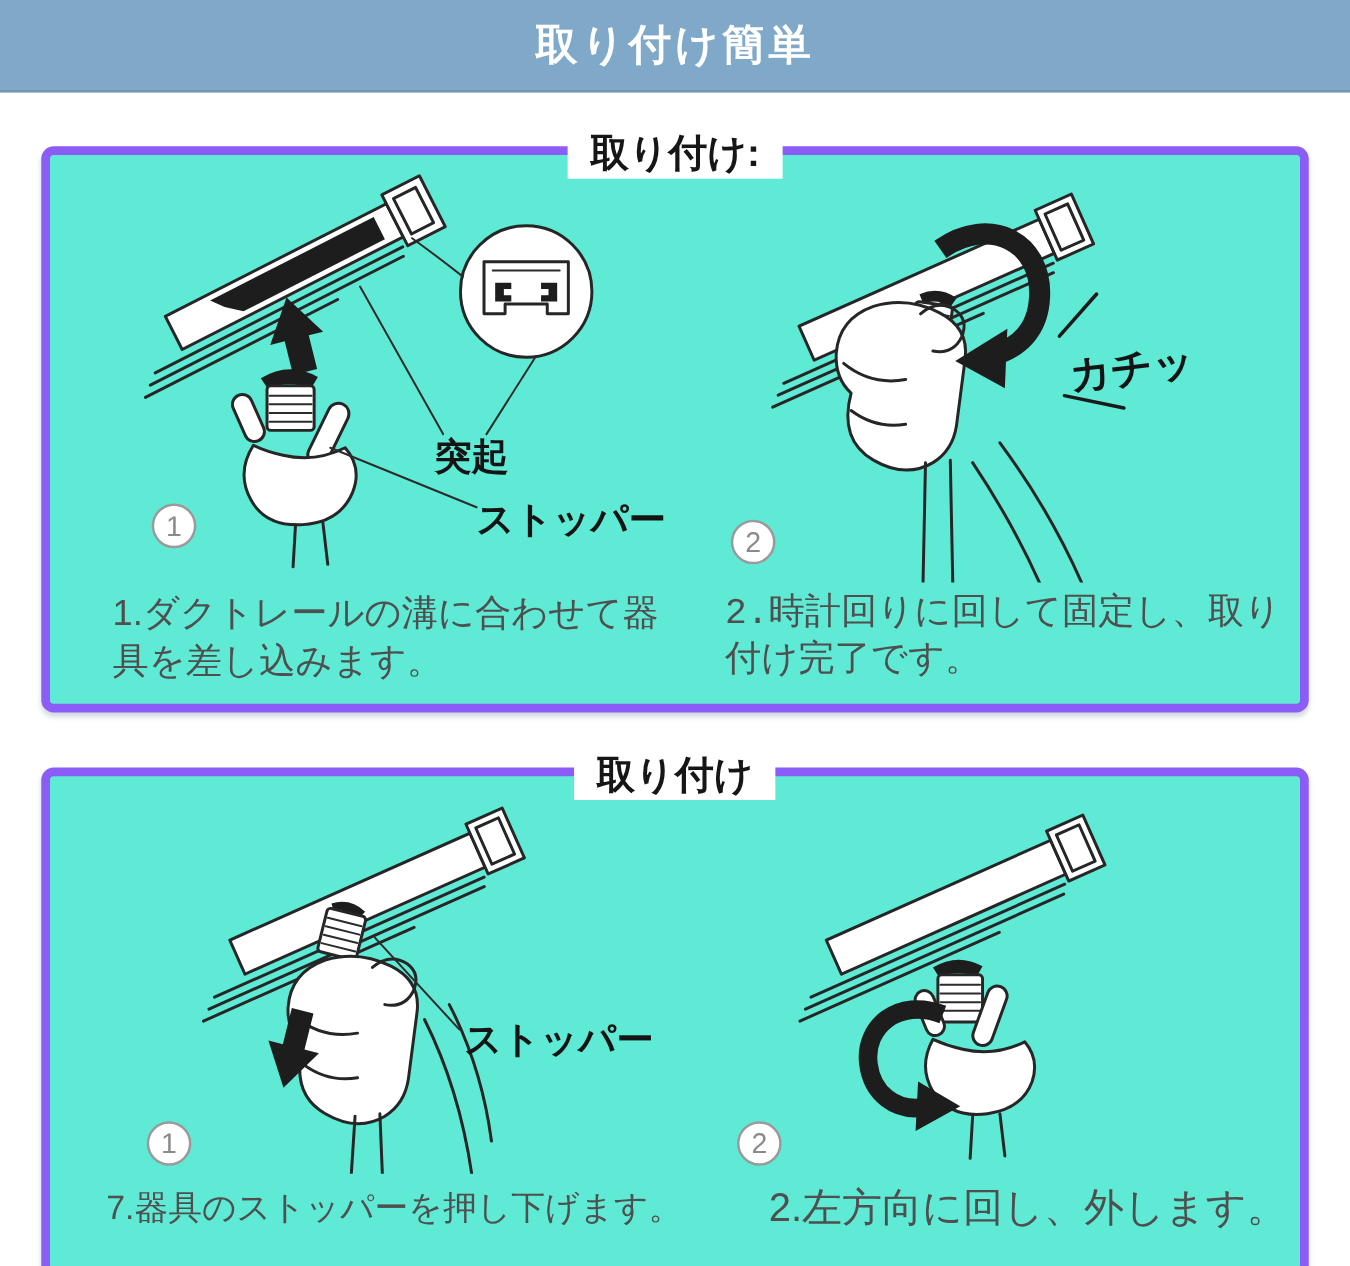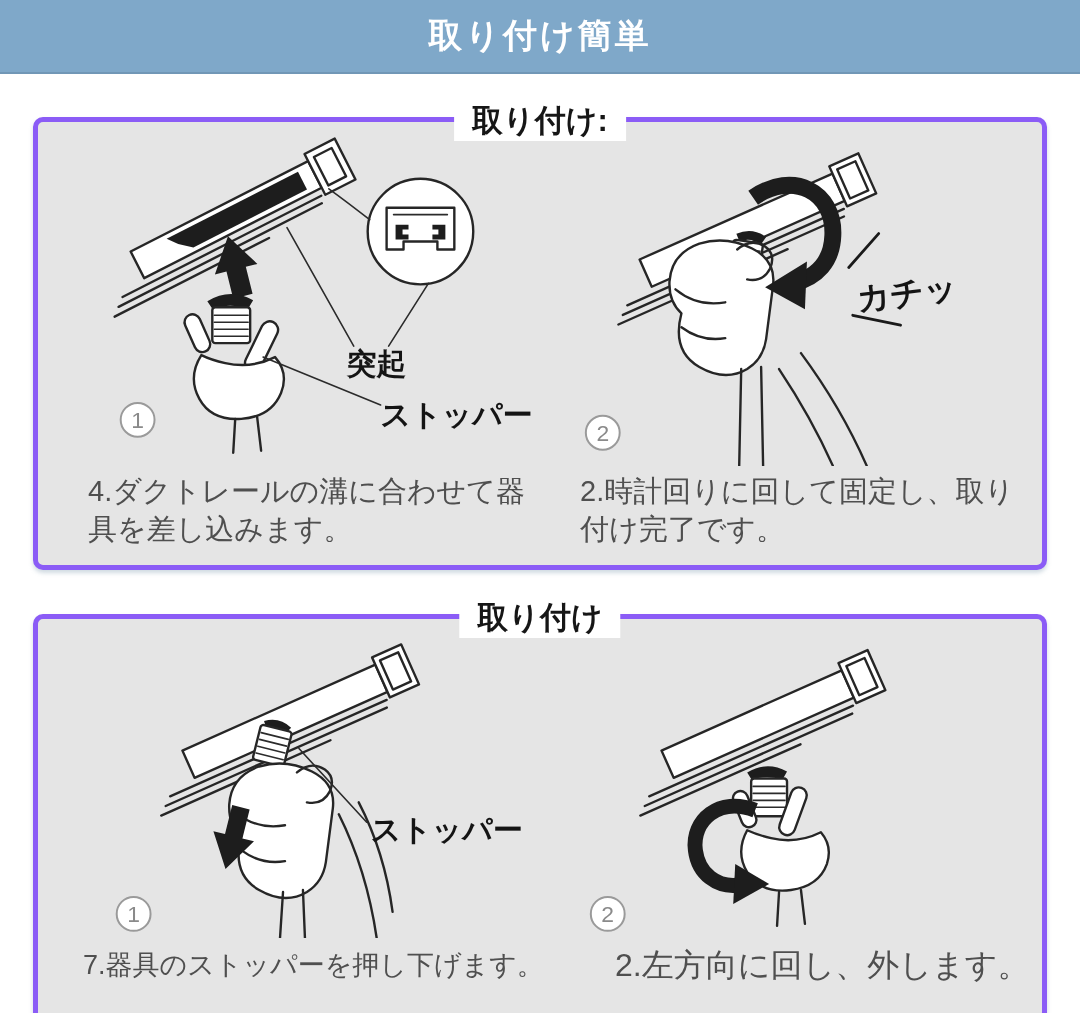--- a/index.html
+++ b/index.html
@@ -10,43 +10,43 @@
   }
   .banner{
     height:74px;background:#7fa8c9;
     display:flex;align-items:center;justify-content:center;
     border-bottom:2px solid rgba(90,120,145,.35);box-sizing:border-box;
   }
   .banner h1{
     margin:0;color:#ffffff;font-size:34px;font-weight:bold;letter-spacing:3px;
   }
   .panel{
-    position:relative;margin:16px 33px;background:#e5e5e5;
-    border:5px solid #8b5cf6;border-radius:10px;
+    position:relative;margin:16px 33px;background:#5eead4;
+    border:7px solid #8b5cf6;border-radius:10px;
     box-shadow:0 3px 4px rgba(120,150,170,.35);
     box-sizing:border-box;
   }
   .panel-install{margin-top:43px;height:453px;}
   .panel-remove{margin-top:44px;height:408px;}
   .panel-title{
     position:absolute;top:-21px;left:50%;transform:translateX(-50%);
     background:#ffffff;padding:0 18px;white-space:nowrap;
     font-size:31px;font-weight:bold;color:#161616;line-height:40px;
   }
   .panel-grid{
     display:grid;grid-template-columns:1fr 1fr;
     height:100%;box-sizing:border-box;
   }
   .panel-install .panel-grid{padding-top:10px;}
   .panel-remove  .panel-grid{padding-top:20px;}
   figure.step{margin:0;display:flex;flex-direction:column;min-width:0;}
   svg.illus{display:block;width:100%;height:auto;}
   figcaption.cap{color:#4f4f4f;}
   .cap-a{font-size:29px;line-height:38px;padding:6px 12px 0 50px;}
-  .cap-b{font-size:29px;line-height:38px;padding:6px 0 0 40px;}
+  .cap-b{font-size:29px;line-height:38px;padding:6px 0 0 40px;font-family:Liberation Mono, monospace;}
   .cap-c{font-size:27px;line-height:34px;padding:10px 0 0 45px;white-space:nowrap;}
   .cap-d{font-size:32px;line-height:34px;padding:10px 0 0 75px;white-space:nowrap;}
 
   
   .line {stroke:#262626;stroke-width:2.4;fill:none;stroke-linecap:round;stroke-linejoin:round;}
   .wline{stroke:#262626;stroke-width:2.4;fill:#ffffff;stroke-linecap:round;stroke-linejoin:round;}
   .thin {stroke:#2b2b2b;stroke-width:1.6;fill:none;stroke-linecap:round;}
   .mark {stroke:#1a1a1a;stroke-width:2.8;fill:none;stroke-linecap:round;}
   .blk  {fill:#1d1d1d;stroke:none;}
   .art-label{font-family:"Liberation Sans","DejaVu Sans",sans-serif;font-weight:bold;fill:#141414;}
@@ -111,21 +111,21 @@
           <line class="thin" x1="250" y1="96" x2="317" y2="215"></line>
           <line class="thin" x1="392" y1="152" x2="352" y2="215"></line>
           <line class="thin" x1="226" y1="226" x2="344" y2="274"></line>
           <text class="art-label" x="310" y="243" font-size="30">突起</text>
           <text class="art-label" x="344" y="294" font-size="30">ストッパー</text>
           <g>
             <circle class="num-circle" cx="100" cy="289" r="17"></circle>
             <text class="num-text" x="100" y="297">1</text>
           </g>
         </svg>
-        <figcaption class="cap cap-a">4.ダクトレールの溝に合わせて器具を差し込みます。</figcaption>
+        <figcaption class="cap cap-a">1.ダクトレールの溝に合わせて器具を差し込みます。</figcaption>
       </figure>
 
       <figure class="step">
         <svg class="illus" viewBox="0 0 504 335">
           <g>
             <g transform="translate(100,128) rotate(-24)">
               <rect class="wline" x="0" y="0" width="212" height="30"></rect>
               <rect class="wline" x="212" y="-8" width="32" height="44"></rect>
               <rect class="line" x="218" y="-2" width="20" height="32"></rect>
               <g>

